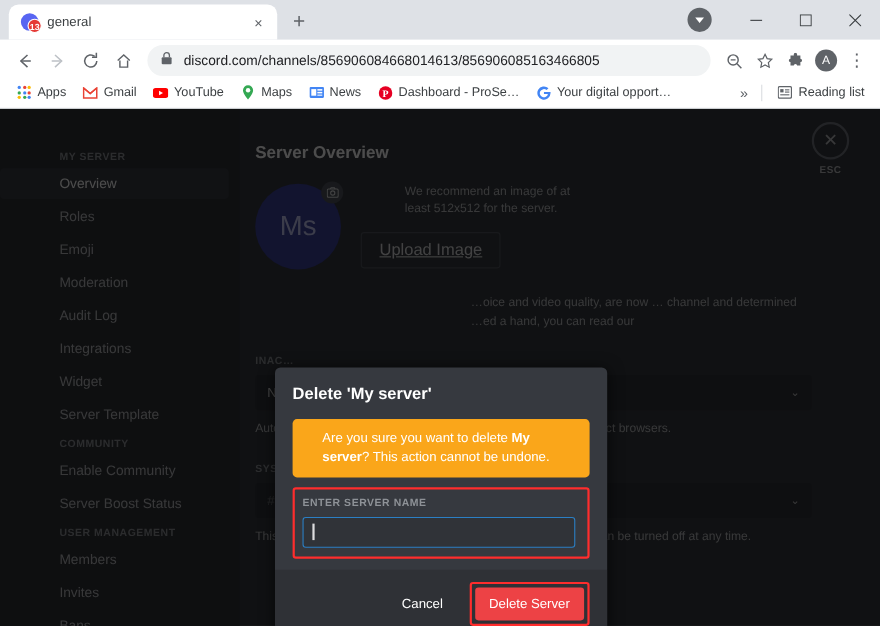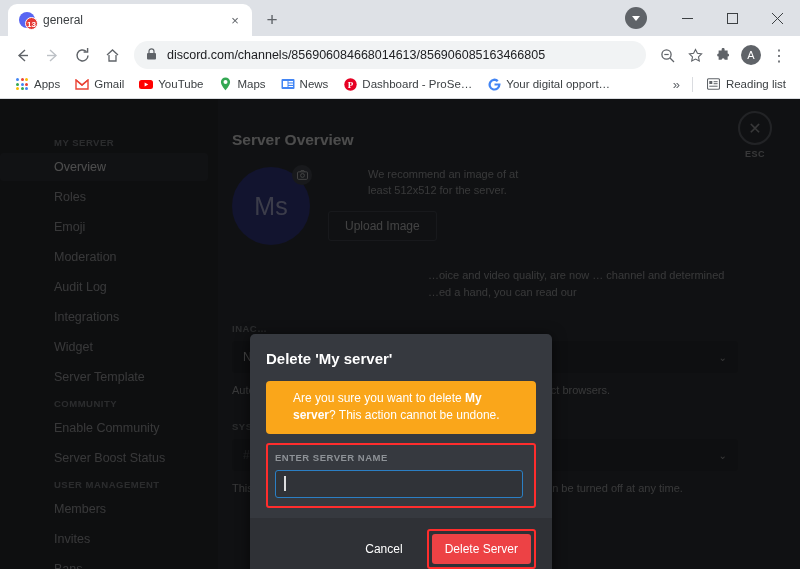--- a/index.html
+++ b/index.html
@@ -152,21 +152,21 @@
   }
   .avatar-edit {
     position:absolute; right:-2px; top:-2px; width:20px; height:20px;
     border-radius:50%; background:#4f545c; display:flex; align-items:center;
     justify-content:center; color:#dcddde; font-size:10px;
   }
   .ov-col { flex:1; min-width:0; }
   .ov-note { font-size:11px; color:#b9bbbe; line-height:1.45; max-width:175px;margin-left:40px; }
   .btn-outline {
     margin-top:12px; display:inline-block; padding:7px 16px;
-    border:1px solid #4f545c; border-radius:3px; color:#dcddde; font-size:12px;
+    border:1px solid #4f545c; border-radius:3px; color:#dcddde; font-size:15px;text-decoration:underline;
   }
   .field-col { width:150px; flex:0 0 auto; }
   .f-label {
     font-size:9.5px; font-weight:bold; letter-spacing:.5px; color:#8e9297;
     text-transform:uppercase; margin-bottom:7px;
   }
   .f-input {
     background:#303338; border-radius:3px; padding:8px 9px;
     font-size:12px; color:#dcddde;
   }

